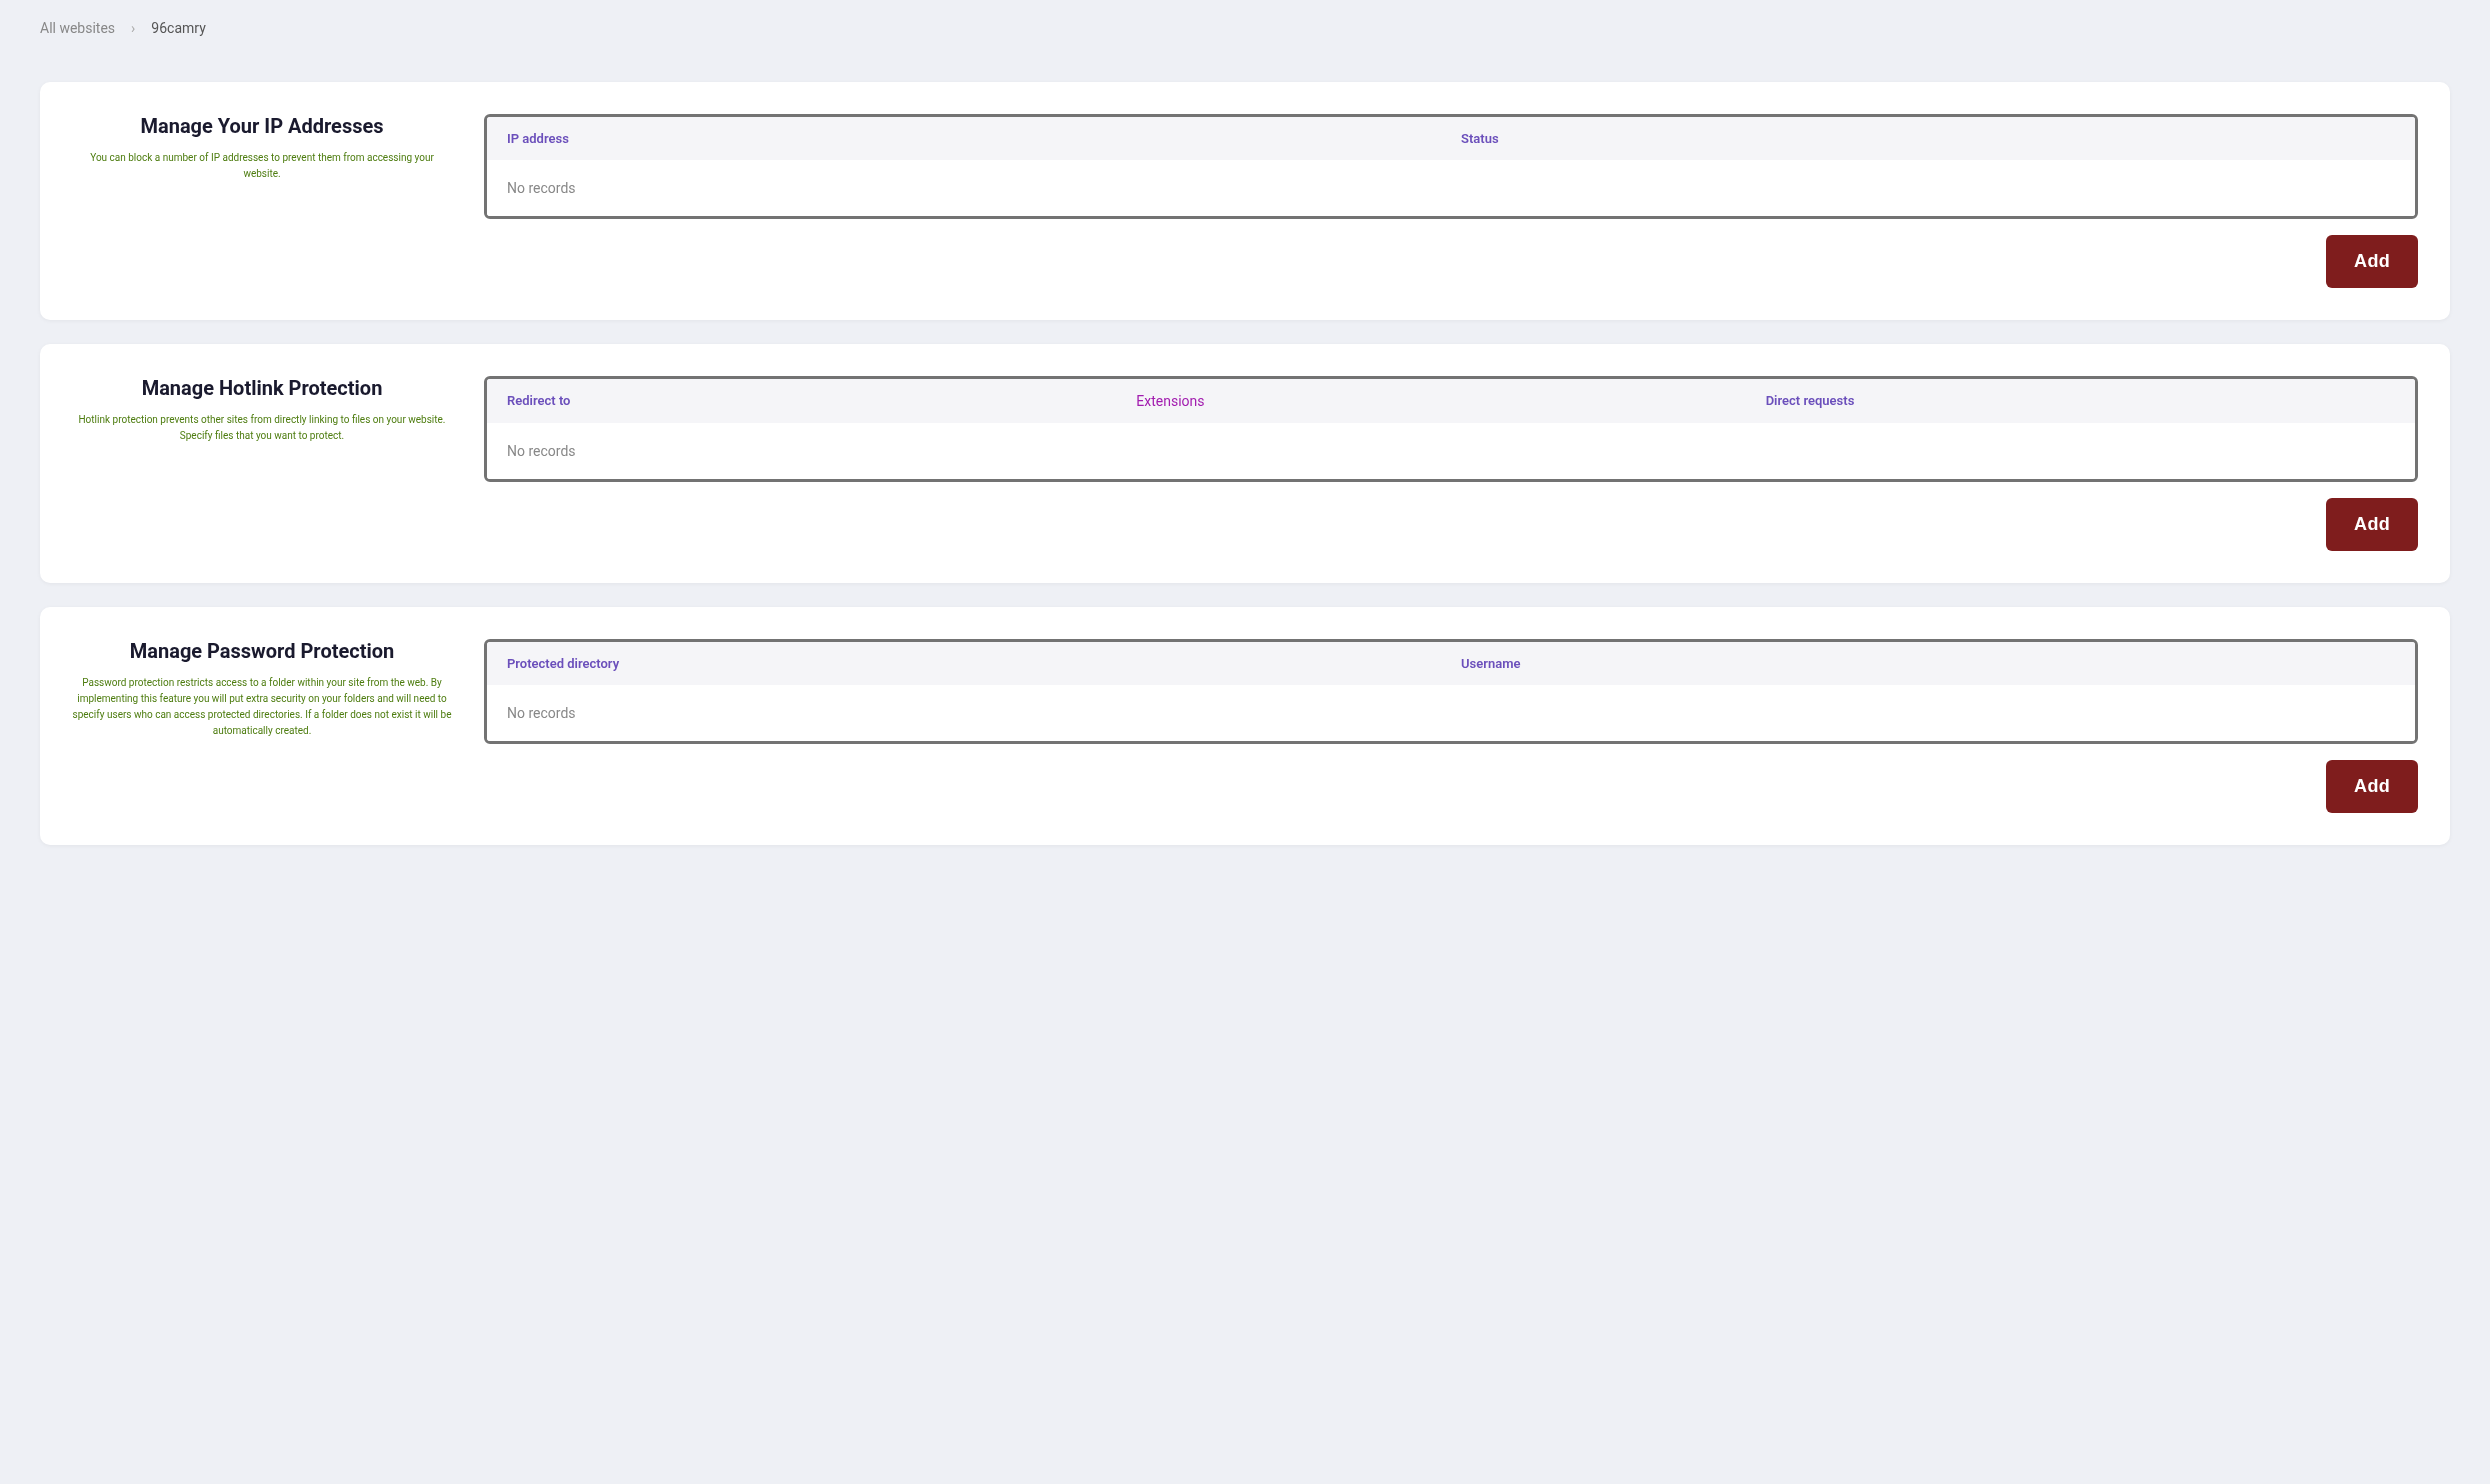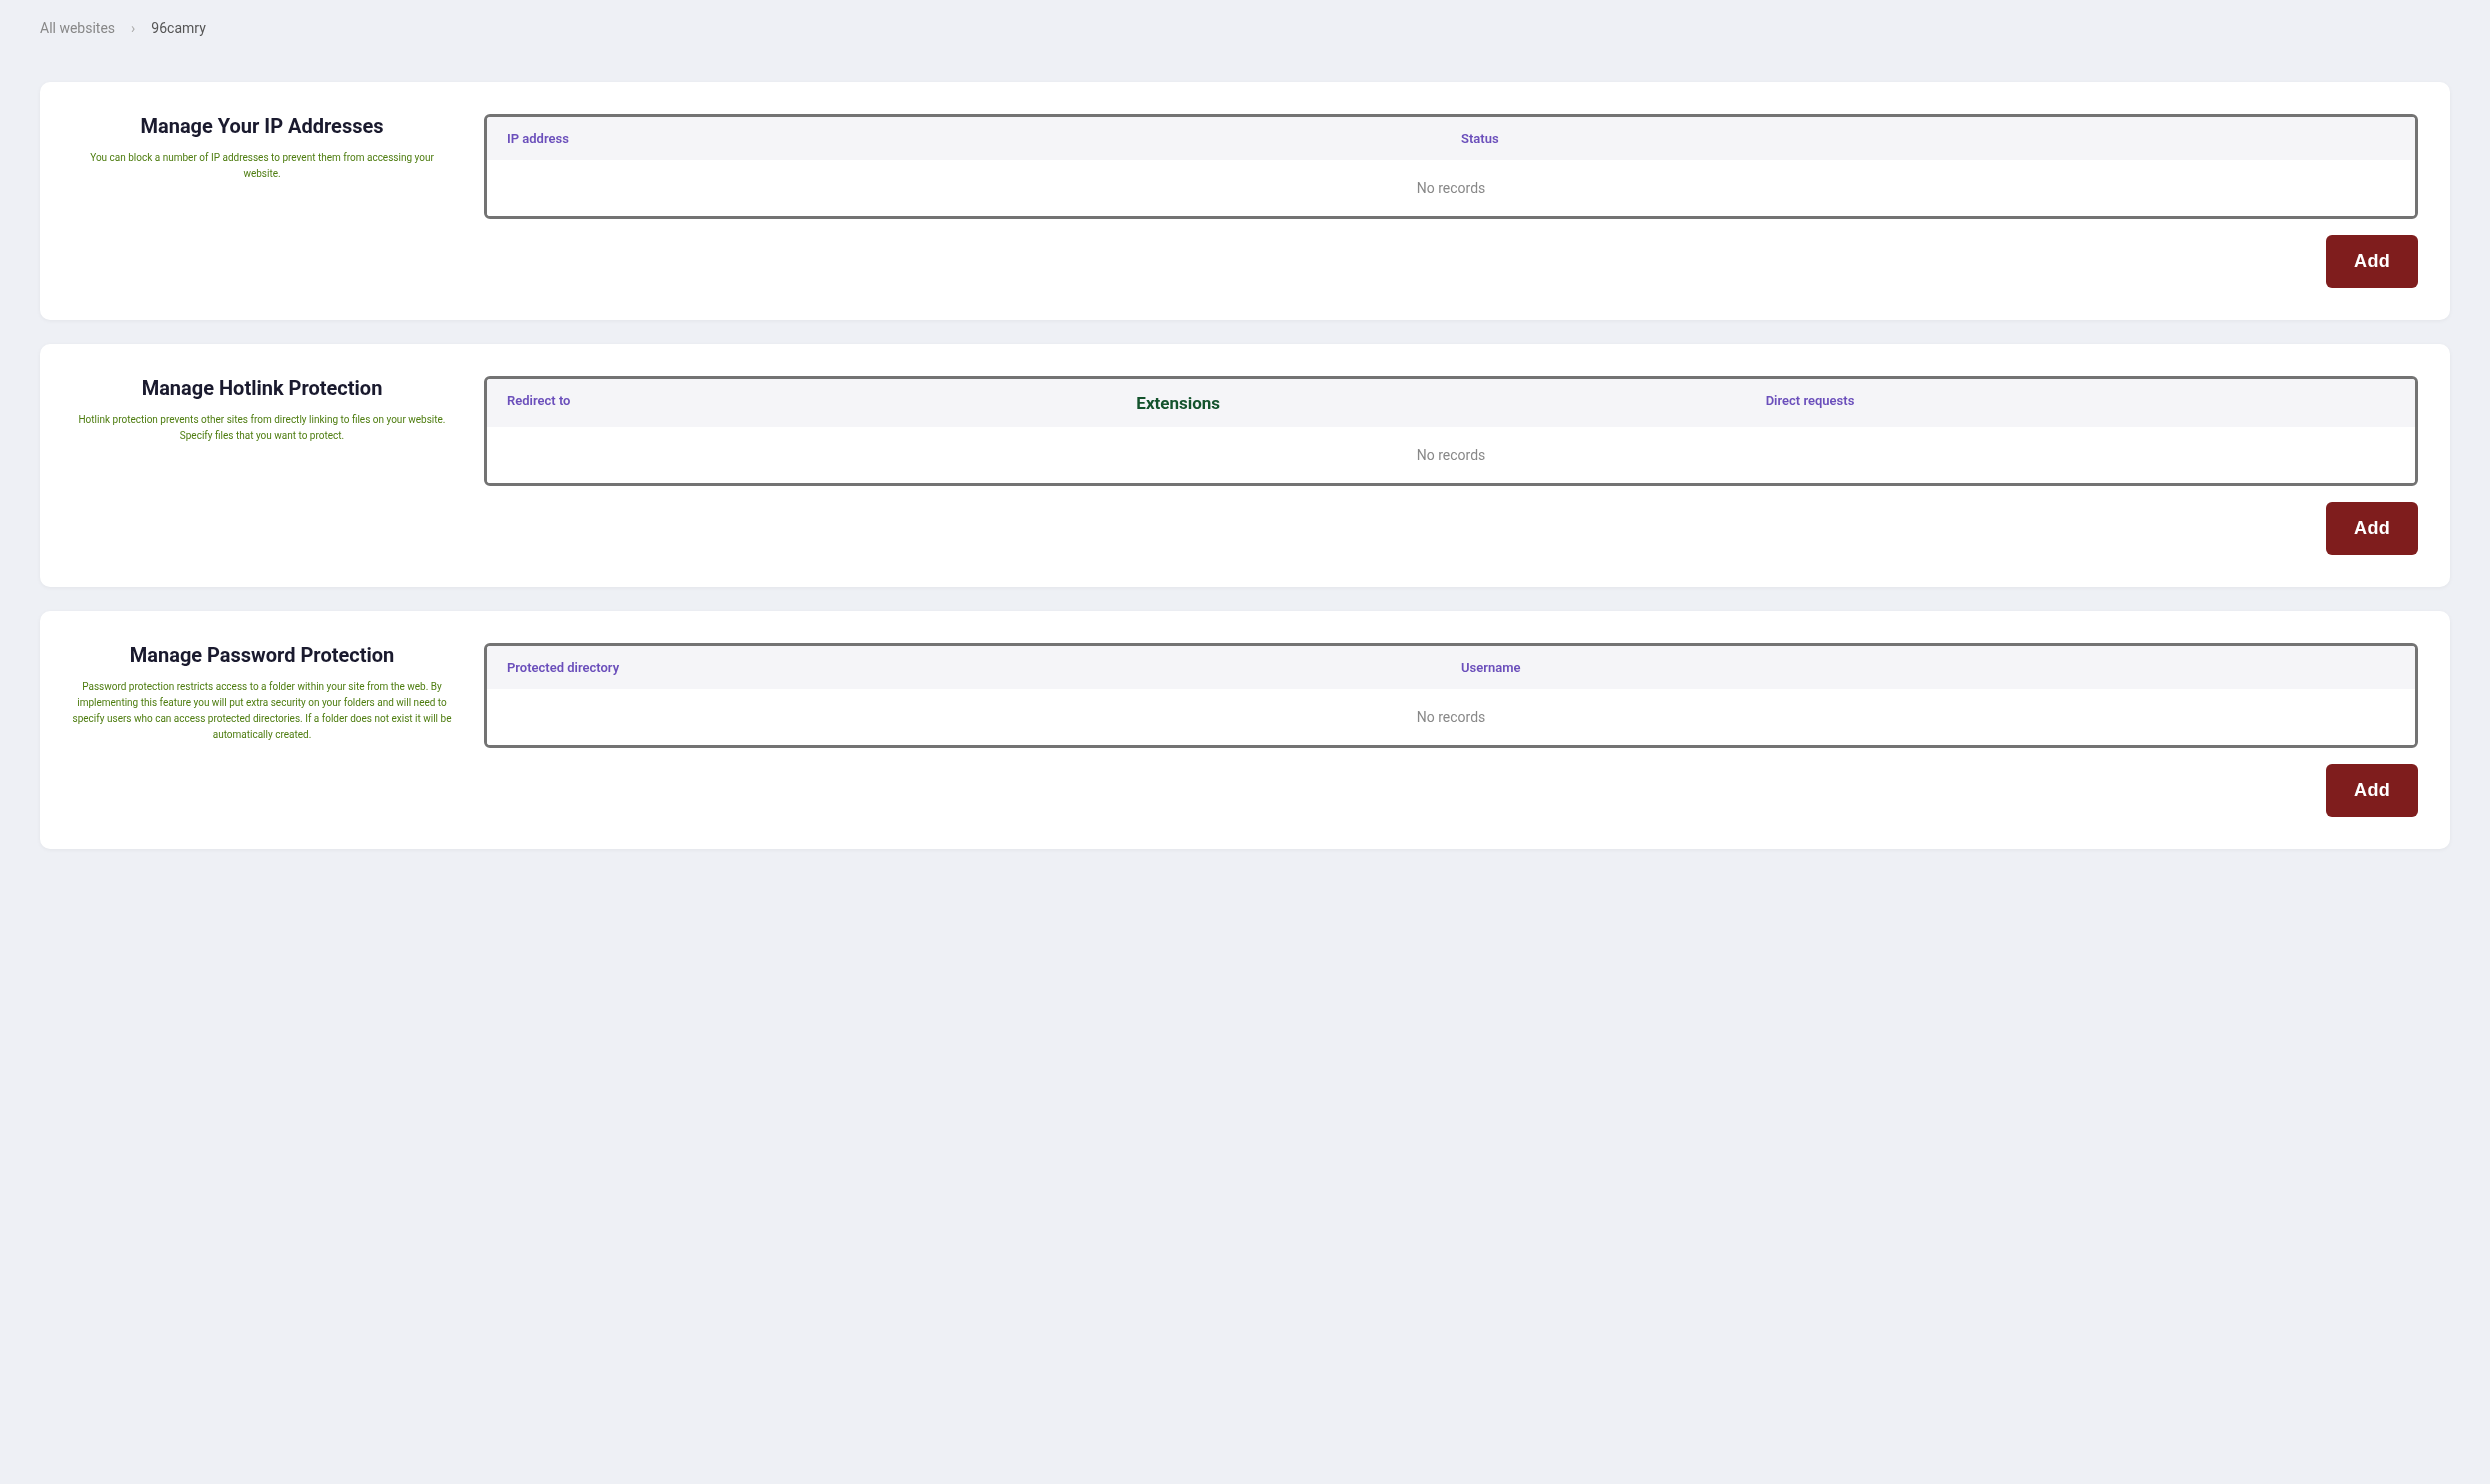--- a/index.html
+++ b/index.html
@@ -90,21 +90,21 @@
       color: #6b4fbb;
       flex: 1;
     }
 
     .table-body {
       background: #fff;
     }
 
     .table-empty {
       padding: 20px;
-      text-align: center;
+      text-align: left;
       font-size: 14px;
       color: #888;
     }
 
     .add-button-row {
       display: flex;
       justify-content: flex-end;
       margin-top: 16px;
     }
 
@@ -128,23 +128,23 @@
 
     .hotlink-col-1 {
       flex: 1;
       font-size: 13px;
       font-weight: 600;
       color: #6b4fbb;
     }
 
     .hotlink-col-2 {
       flex: 1;
-      font-size: 17px;
-      font-weight: 700;
-      color: #14532d;
+      font-size: 14px;
+      font-weight: 400;
+      color: #a21caf;
     }
 
     .hotlink-col-3 {
       flex: 1;
       font-size: 13px;
       font-weight: 600;
       color: #6b4fbb;
     }
   </style>
 </head>

